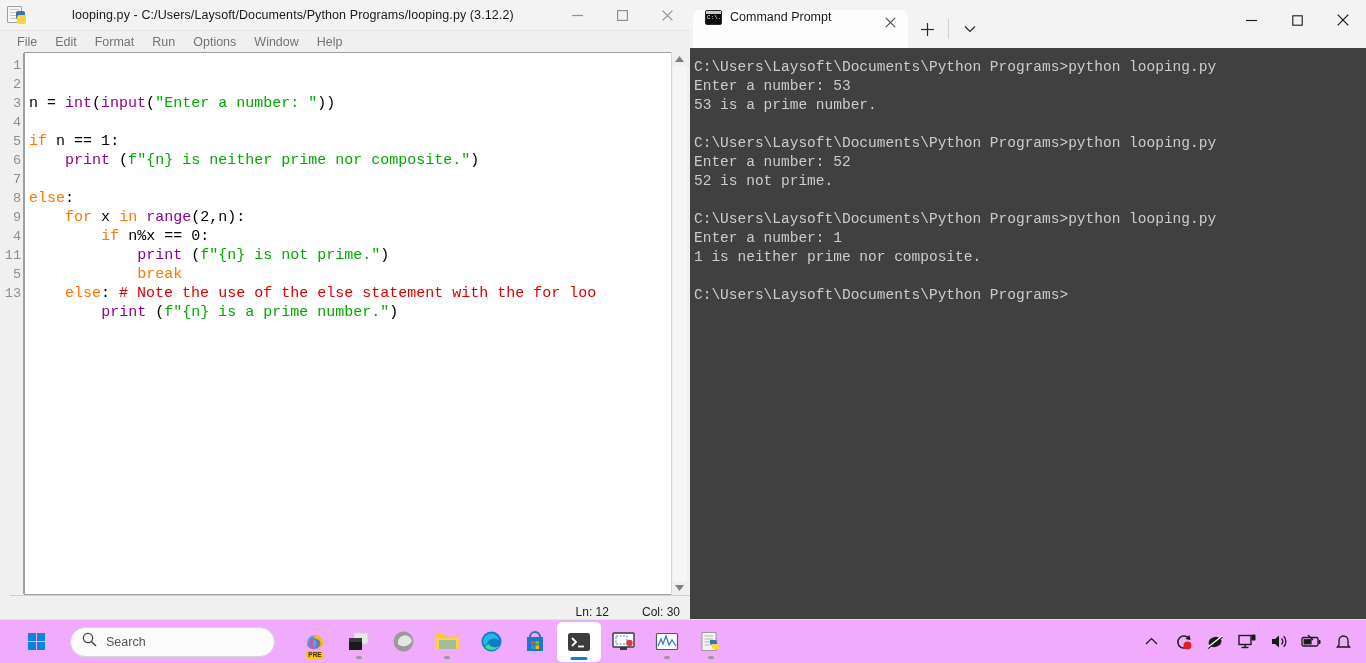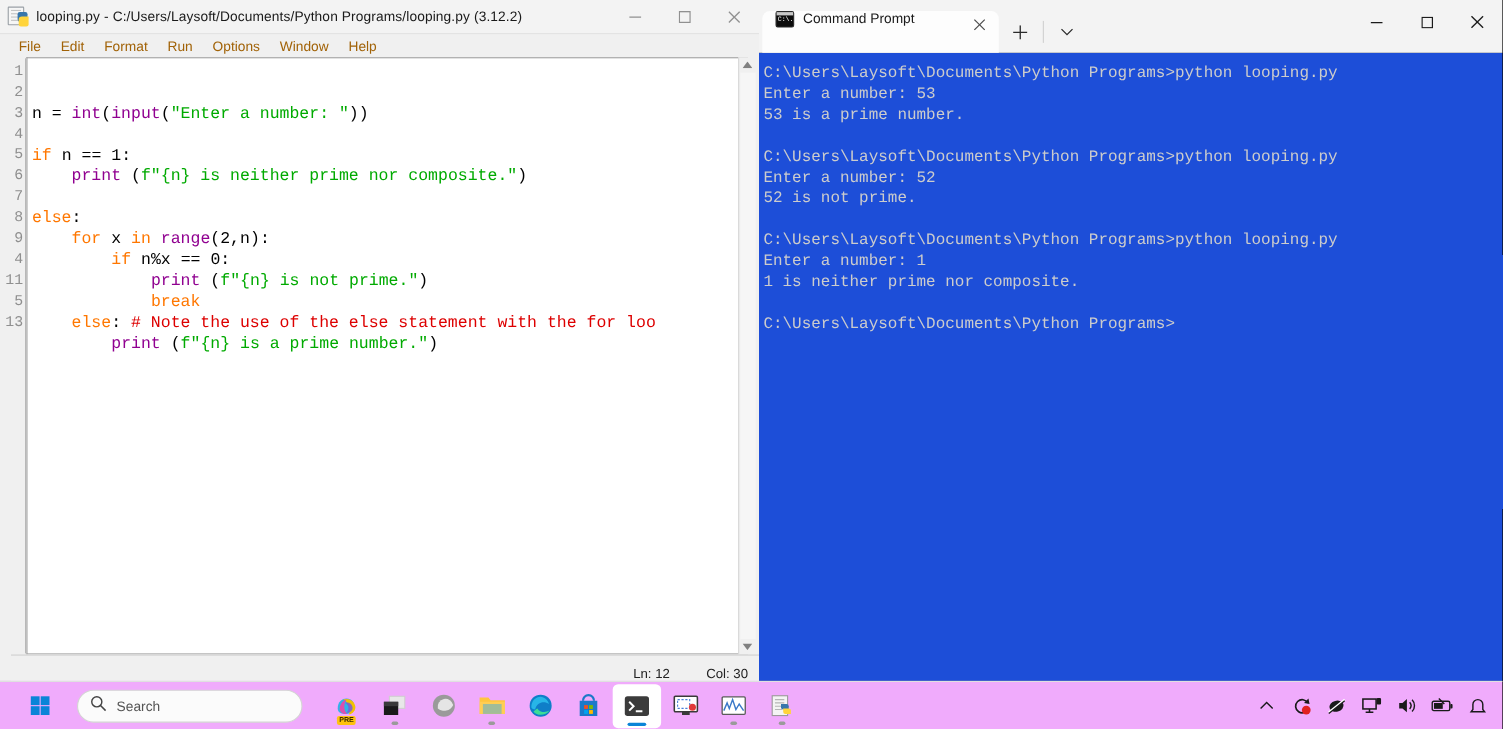--- a/index.html
+++ b/index.html
@@ -14,20 +14,21 @@
   #idle-window{
     position:absolute; left:0; top:0; width:690px; height:619px;
     background:#f0f0f0;
     display:flex; flex-direction:column;
   }
   #idle-titlebar{
     height:31px; background:#f3f3f3;
     display:flex; align-items:center;
     border-bottom:1px solid #e3e3e3;
     position:relative;
+    gap:39px;
   }
   .idle-icon{
     width:18px;height:18px;margin-left:7px;margin-right:8px;
     position:relative;flex:0 0 auto;
   }
   .idle-icon .page{
     position:absolute;left:0;top:0;width:15px;height:17px;
     background:#f6f6f6;border:1px solid #9aa0a6;border-radius:1px;
   }
   .idle-icon .page:after{
@@ -53,21 +54,21 @@
   .win-btn{
     width:45px;height:31px;display:flex;align-items:center;justify-content:center;
     color:#909090;font-size:12px;
   }
   .win-btn svg{display:block;}
   #idle-menubar{
     height:21px;background:#f0f0f0;display:flex;align-items:center;
     padding-left:8px;
   }
   .menu-item{
-    font-size:12.5px;color:#a16207;padding:2px 9px;white-space:nowrap;
+    font-size:12.5px;color:#737373;padding:2px 9px;white-space:nowrap;
   }
   #idle-body{
     flex:1; position:relative; background:#f0f0f0;
     padding:0 0 0 0; display:flex;
   }
   #editor-frame{
     position:absolute; left:24px; top:0; right:10px; bottom:24px;
     background:#ffffff; border:1px solid #a0a0a0; border-right:none;
   }
   #code-area{
@@ -153,21 +154,21 @@
     width:1px;height:20px;background:#d0d0d0;margin:0 2px 9px 2px;
   }
   #term-wincontrols{
     position:absolute;right:0;top:0;height:40px;display:flex;
   }
   .twin-btn{
     width:46px;height:40px;display:flex;align-items:center;justify-content:center;
     color:#1a1a1a;
   }
   #term-content{
-    flex:1;background:#1d4ed8;color:#cccccc;
+    flex:1;background:#404040;color:#cccccc;
     font-family:"Liberation Mono","DejaVu Sans Mono",monospace;
     font-size:14.5px; line-height:19px; white-space:pre;
     padding:10px 0 0 2px;
   }
   #term-content .line{padding-left:2px;}
 
   
   #taskbar{
     position:absolute;left:0;bottom:0;width:1366px;height:44px;
     background:#f0abfc;border-top:1px solid #e0e0e0;

